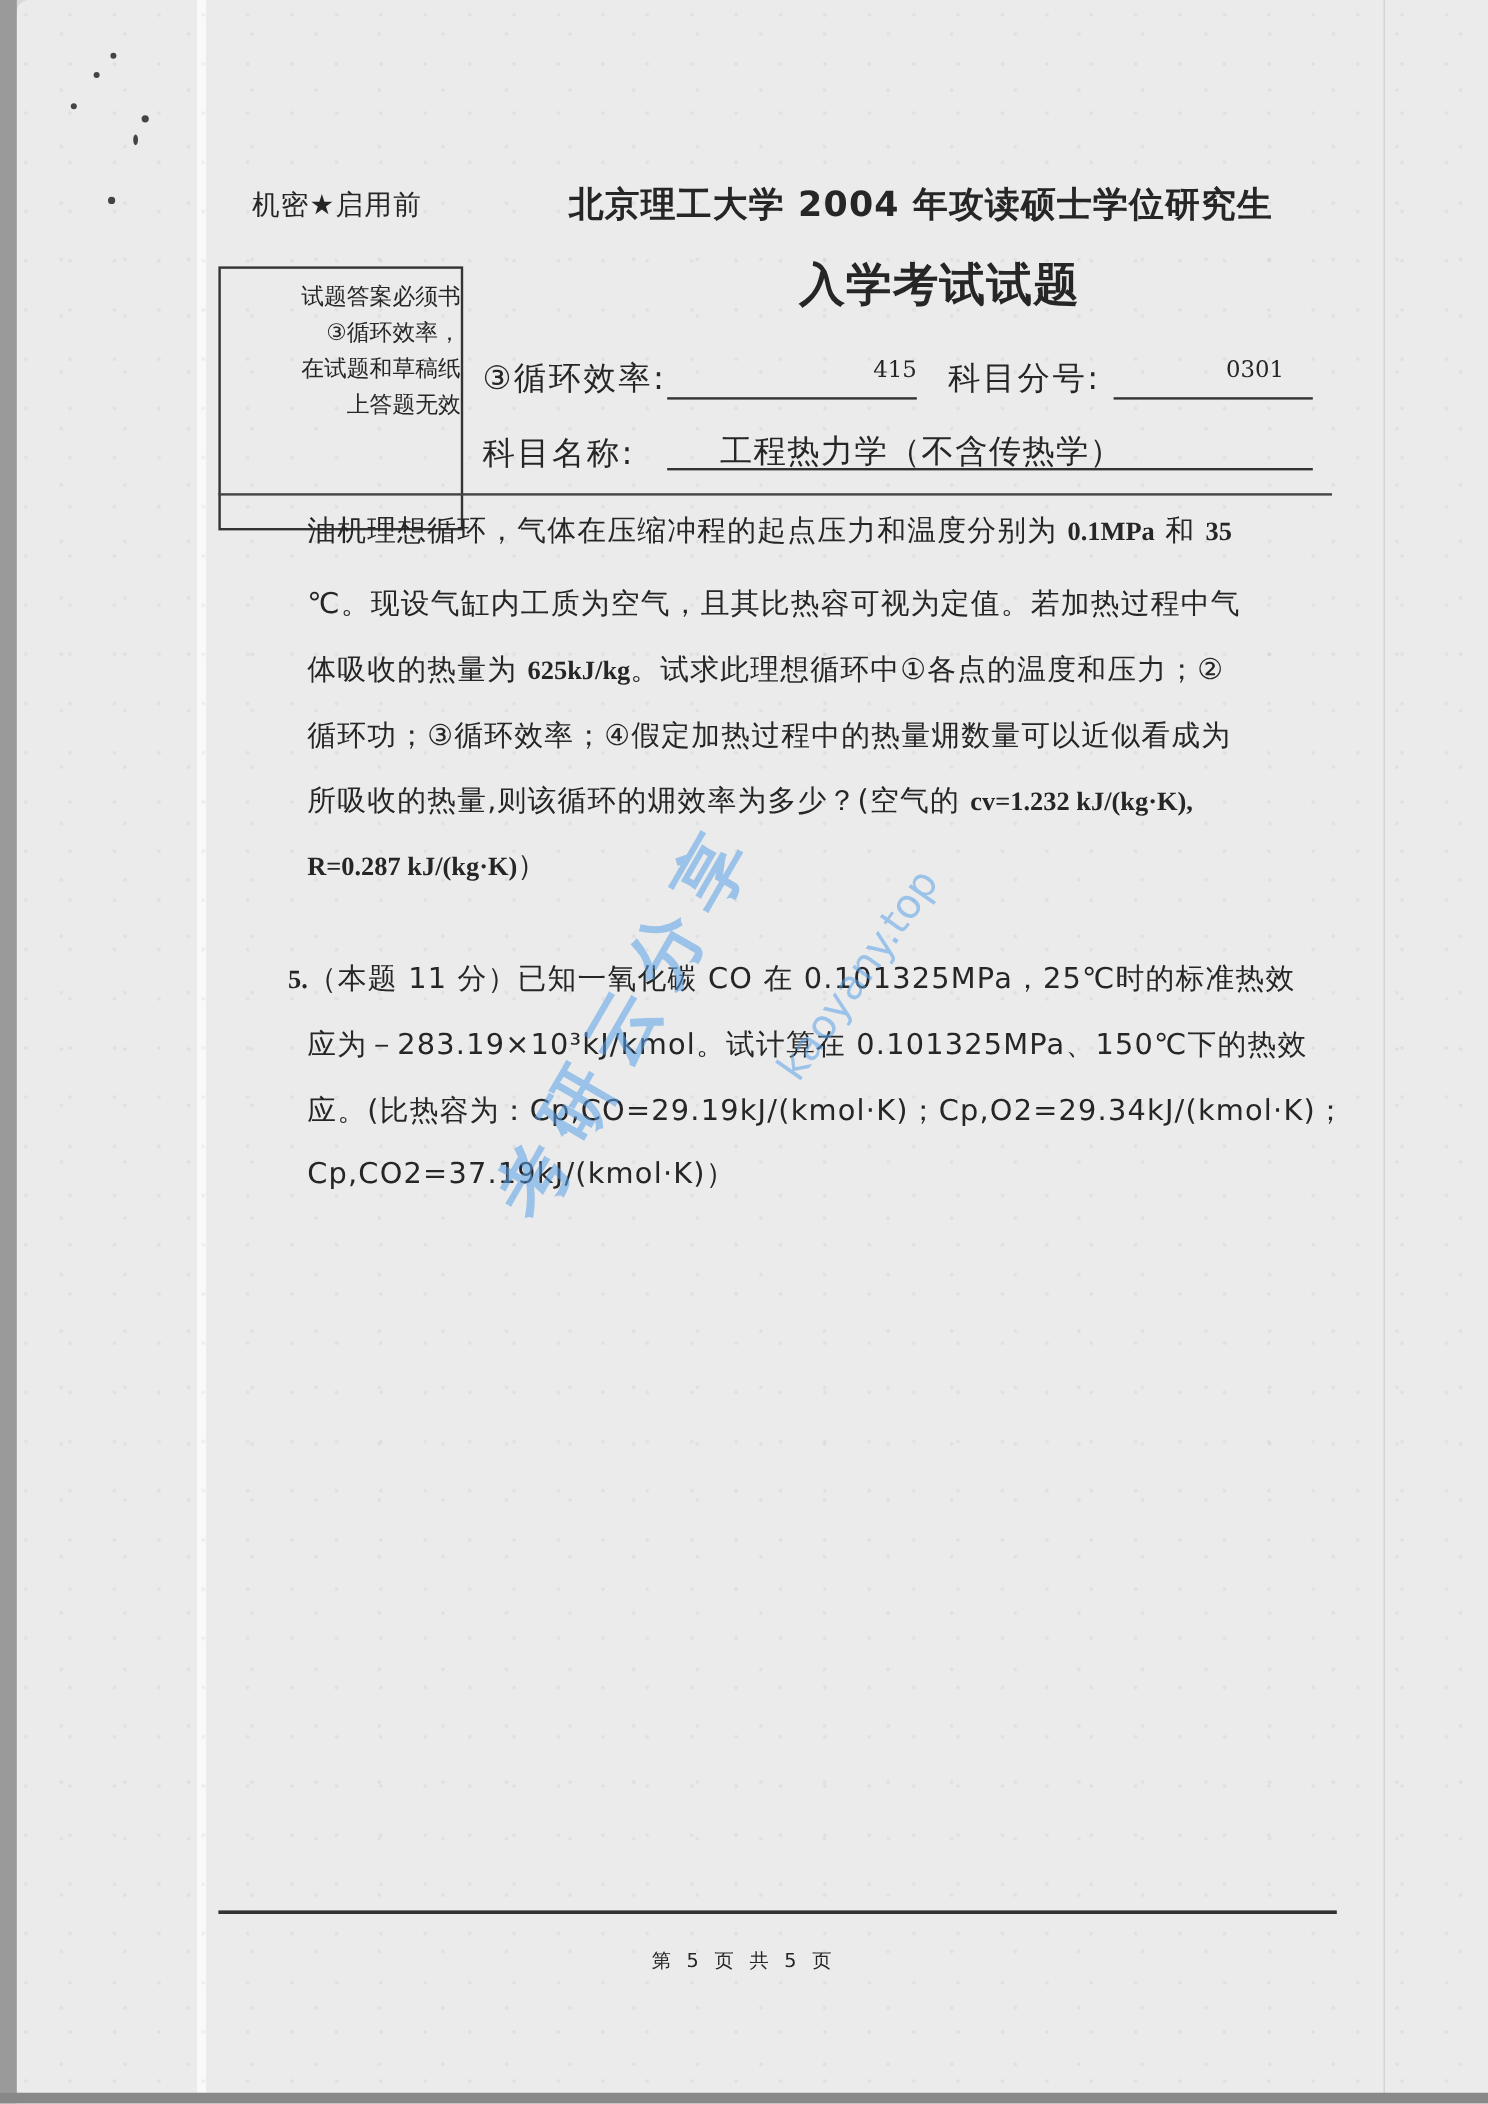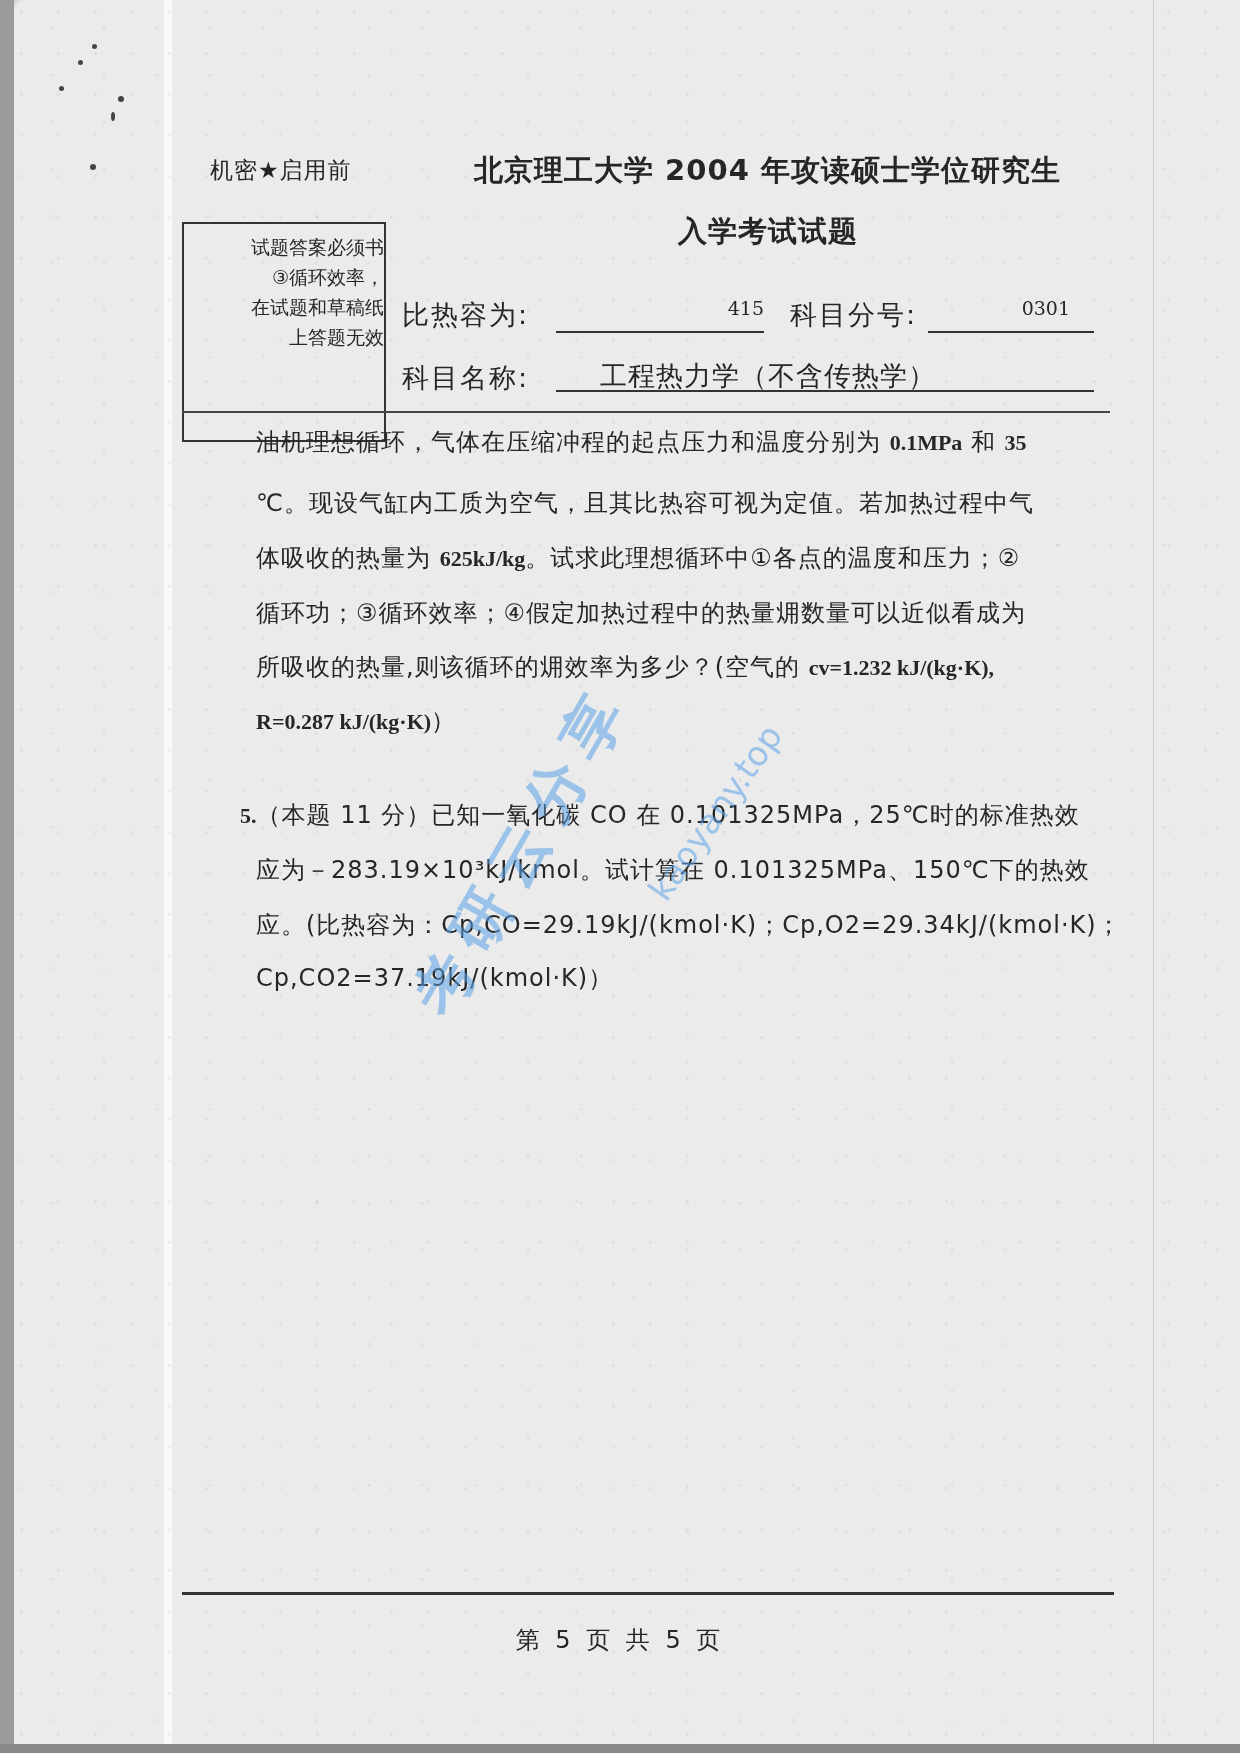--- a/index.html
+++ b/index.html
@@ -18,37 +18,37 @@
       linear-gradient(90deg, rgba(255,255,255,0) 0, rgba(255,255,255,0) 150px, rgba(255,255,255,0.7) 150px, rgba(255,255,255,0.7) 158px, rgba(255,255,255,0) 158px);
     background-size: 37px 41px, 53px 47px, 100% 100%;
     border-radius:10px 0 0 0;
   }
   .fold-line { position:absolute; left:1153px; top:0; width:1px; height:1753px; background:rgba(0,0,0,0.12); }
   .bottom-bar { position:absolute; left:0; top:1744px; width:1240px; height:9px; background:#888; }
   .left-bar { position:absolute; left:0; top:0; width:14px; height:1753px; background:#9a9a9a; }
 
   .confidential { position:absolute; left:210px; top:155px; font-size:23px; font-family:"DejaVu Sans", sans-serif; letter-spacing:1px; }
   .title1 { position:absolute; left:474px; top:151px; font-size:29px; font-weight:bold; font-family:"DejaVu Sans", sans-serif; letter-spacing:1px; }
-  .title2 { position:absolute; left:666px; top:212px; font-size:29px; font-weight:bold; font-family:"DejaVu Sans", sans-serif; letter-spacing:1px;margin-left:12px; }
+  .title2 { position:absolute; left:666px; top:212px; font-size:38px; font-weight:bold; font-family:"DejaVu Sans", sans-serif; letter-spacing:1px; }
 
   .notice-box {
     position:absolute; left:182px; top:222px; width:204px; height:220px;
     border:2px solid #333; box-sizing:border-box; padding:8px 0 0 14px;
     font-family:"DejaVu Sans", sans-serif; font-size:19px; line-height:30px;text-align:right;
   }
   .notice-box div { white-space:nowrap; }
 
   .field-label { position:absolute; font-family:"DejaVu Sans", sans-serif; font-size:27px; letter-spacing:2px; }
   .field-line { position:absolute; border-bottom:2px solid #333; height:0; }
   .field-value { position:absolute; font-size:19px; font-weight:normal; text-align:right; }
   .field-value-plain { position:absolute; font-size:27px; font-family:"DejaVu Sans", sans-serif; letter-spacing:1px; }
 
   .header-rule { position:absolute; left:182px; top:411px; width:928px; height:2px; background:#444; }
   .footer-rule { position:absolute; left:182px; top:1592px; width:932px; height:3px; background:#333; }
-  .footer { position:absolute; left:0; width:1240px; top:1624px; text-align:center; font-size:24px; font-family:"DejaVu Sans", sans-serif; letter-spacing:4px; }
+  .footer { position:absolute; left:0; width:1240px; top:1624px; text-align:center; font-size:16px; font-family:"DejaVu Sans", sans-serif; letter-spacing:4px; }
 
   .body-line { position:absolute; left:256px; font-size:24px; white-space:nowrap; letter-spacing:1px; font-family:"DejaVu Sans", sans-serif; }
   .body-line b { font-family:"Liberation Serif", serif; font-size:22px; letter-spacing:0; }
 
   .watermark { position:absolute; color:rgba(90,160,230,0.55); font-family:"DejaVu Sans", sans-serif; pointer-events:none; }
   .wm-site { left:640px; top:885px; font-size:34px; transform:rotate(-55deg); transform-origin:left top; }
   .wm-cn { left:395px; top:990px; font-size:60px; font-weight:bold; transform:rotate(-60deg); transform-origin:left top; letter-spacing:14px; }
 
   .scan-mark { position:absolute; background:#444; border-radius:50%; }
 </style>
@@ -72,21 +72,21 @@
 <div class="title1">北京理工大学 2004 年攻读硕士学位研究生</div>
 <div class="title2">入学考试试题</div>
 
 <div class="notice-box">
   <div>试题答案必须书</div>
   <div>③循环效率，</div>
   <div>在试题和草稿纸</div>
   <div>上答题无效</div>
 </div>
 
-<div class="field-label" style="left:402px;top:297px;">比热容为:</div>
+<div class="field-label" style="left:402px;top:297px;">③循环效率:</div>
 <div class="field-line" style="left:556px;top:331px;width:208px;"></div>
 <div class="field-value" style="left:556px;top:297px;width:208px;">415</div>
 
 <div class="field-label" style="left:790px;top:297px;">科目分号:</div>
 <div class="field-line" style="left:928px;top:331px;width:166px;"></div>
 <div class="field-value" style="left:950px;top:297px;width:120px;">0301</div>
 
 <div class="field-label" style="left:402px;top:360px;">科目名称:</div>
 <div class="field-line" style="left:556px;top:390px;width:538px;"></div>
 <div class="field-value-plain" style="left:600px;top:358px;">工程热力学（不含传热学）</div>

